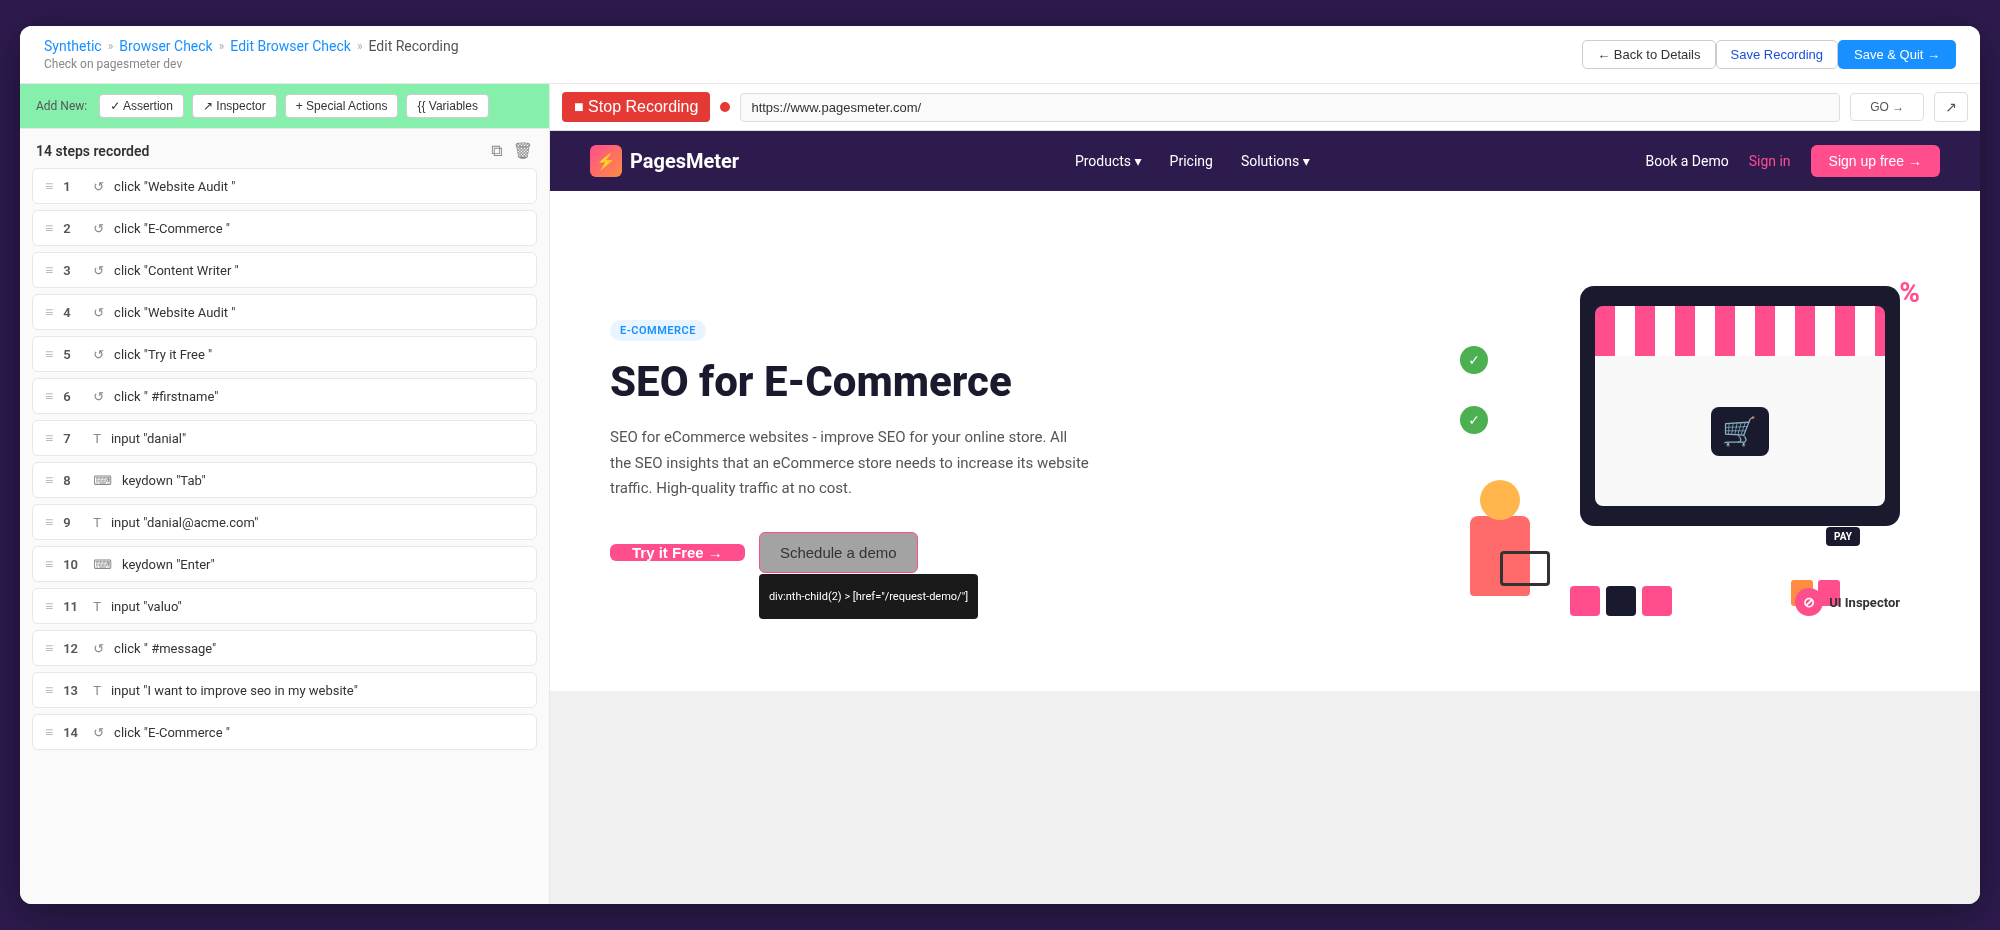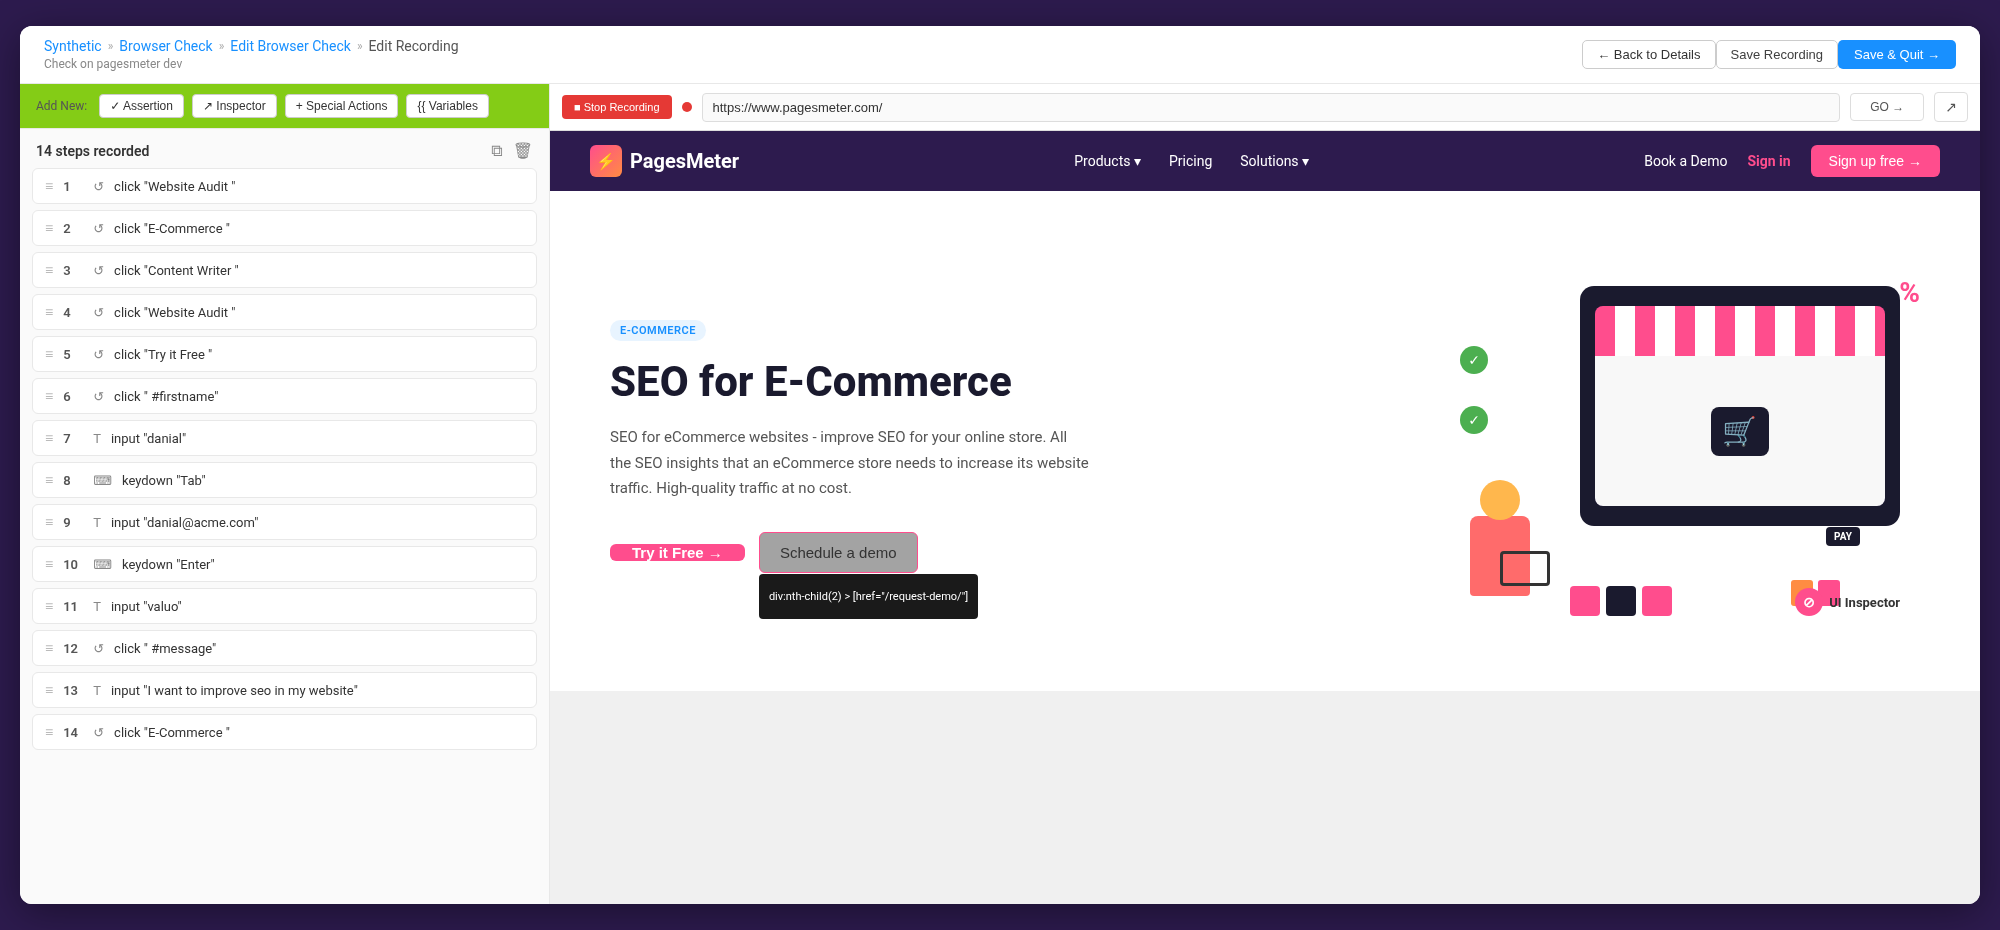--- a/index.html
+++ b/index.html
@@ -66,21 +66,21 @@
       align-items: center;
       gap: 5px;
     }
     .btn-back {
       border: 1px solid #ccc;
       color: #333;
       background: #fff;
     }
     .btn-save {
       border: 1px solid #ccc;
-      color: #404040;
+      color: #1d4ed8;
       background: #fff;
     }
     .btn-save-quit {
       background: #1890ff;
       color: #fff;
       border: none;
       padding: 7px 16px;
       border-radius: 5px;
       font-size: 13px;
       cursor: pointer;
@@ -96,21 +96,21 @@
     
     .left-panel {
       width: 530px;
       min-width: 530px;
       border-right: 1px solid #e8e8e8;
       background: #fafafa;
       display: flex;
       flex-direction: column;
     }
     .add-new-bar {
-      background: #84cc16;
+      background: #86efac;
       border-bottom: 1px solid #e8e8e8;
       padding: 10px 16px;
       display: flex;
       align-items: center;
       gap: 8px;
     }
     .add-new-label {
       font-size: 12px;
       color: #555;
       margin-right: 4px;
@@ -193,21 +193,21 @@
       display: flex;
       align-items: center;
       gap: 10px;
     }
     .stop-btn {
       background: #e53935;
       color: #fff;
       border: none;
       border-radius: 4px;
       padding: 6px 12px;
-      font-size: 11px;
+      font-size: 16px;
       cursor: pointer;
       display: flex;
       align-items: center;
       gap: 5px;
       white-space: nowrap;
     }
     .record-dot {
       width: 10px;
       height: 10px;
       background: #e53935;
@@ -281,21 +281,21 @@
       color: #fff;
       font-size: 14px;
     }
     .site-nav-links span { cursor: pointer; display: flex; align-items: center; gap: 4px; }
     .site-nav-right {
       display: flex;
       align-items: center;
       gap: 20px;
     }
     .book-demo { color: #fff; font-size: 14px; cursor: pointer; }
-    .sign-in { color: #ff4d8d; font-size: 14px; cursor: pointer; font-weight: 700; }
+    .sign-in { color: #ff4d8d; font-size: 14px; cursor: pointer; font-weight: 400; }
     .signup-btn {
       background: #ff4d8d;
       color: #fff;
       border: none;
       border-radius: 6px;
       padding: 8px 18px;
       font-size: 14px;
       cursor: pointer;
       display: flex;
       align-items: center;

